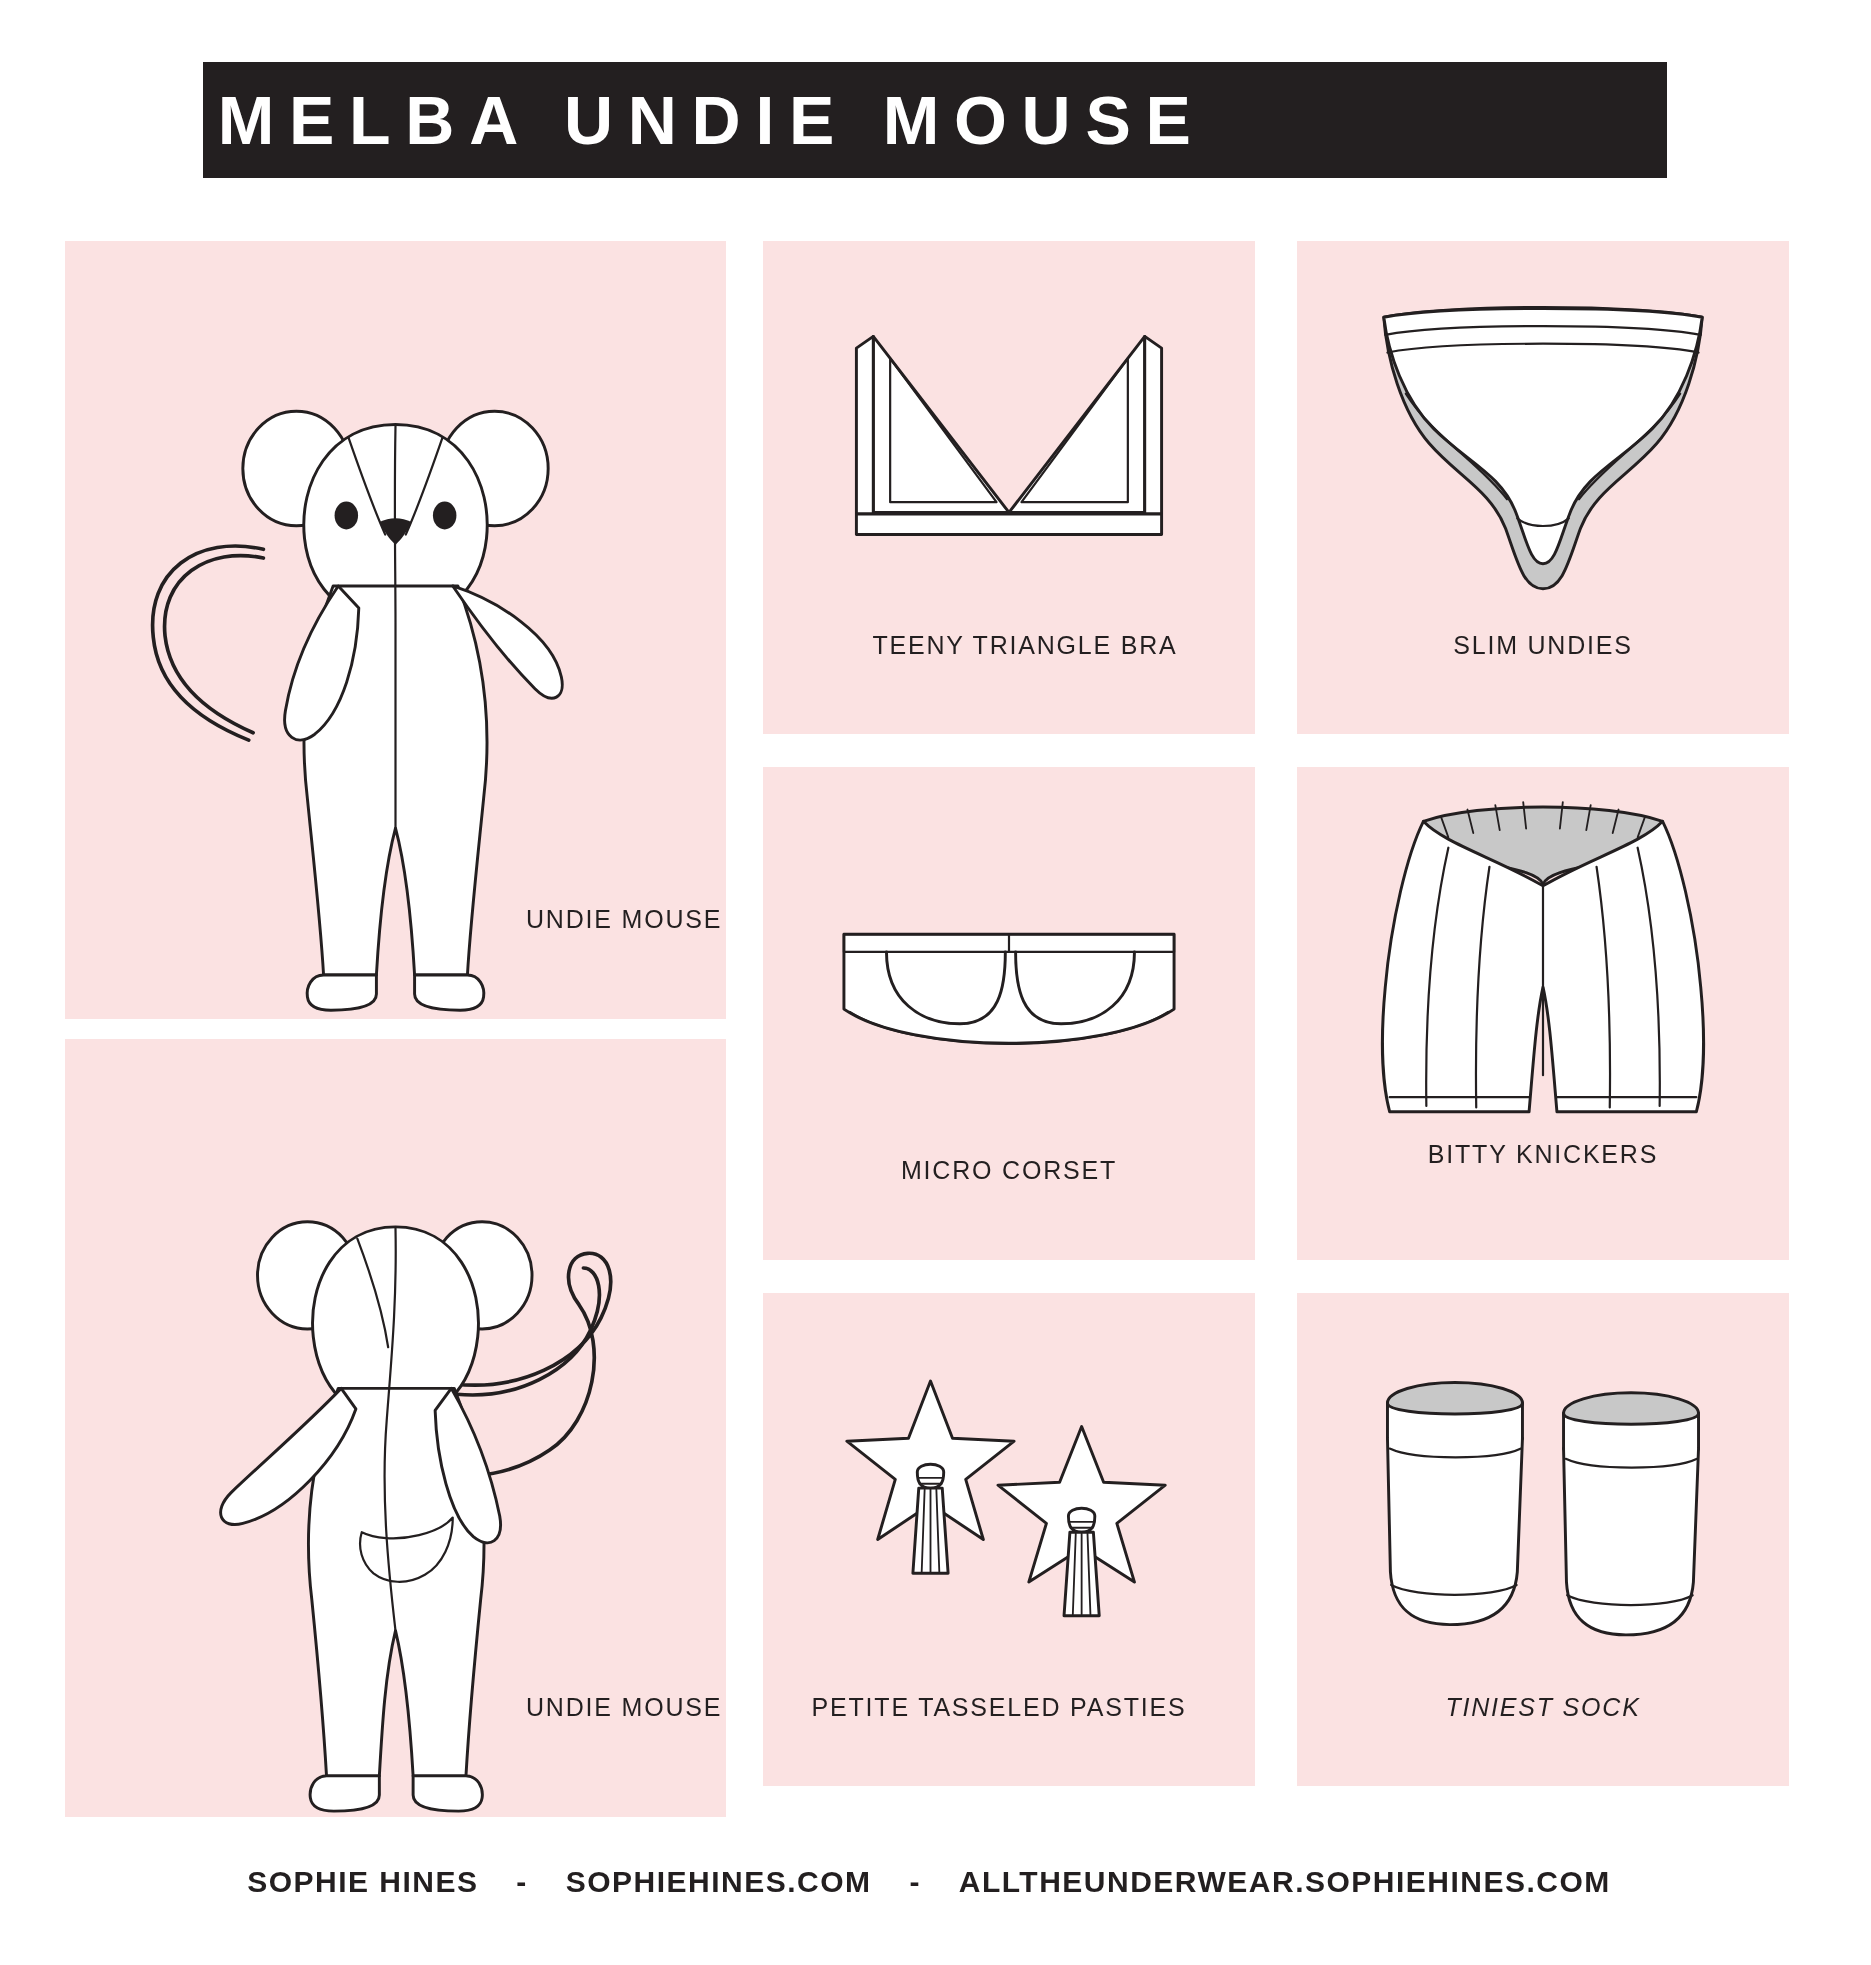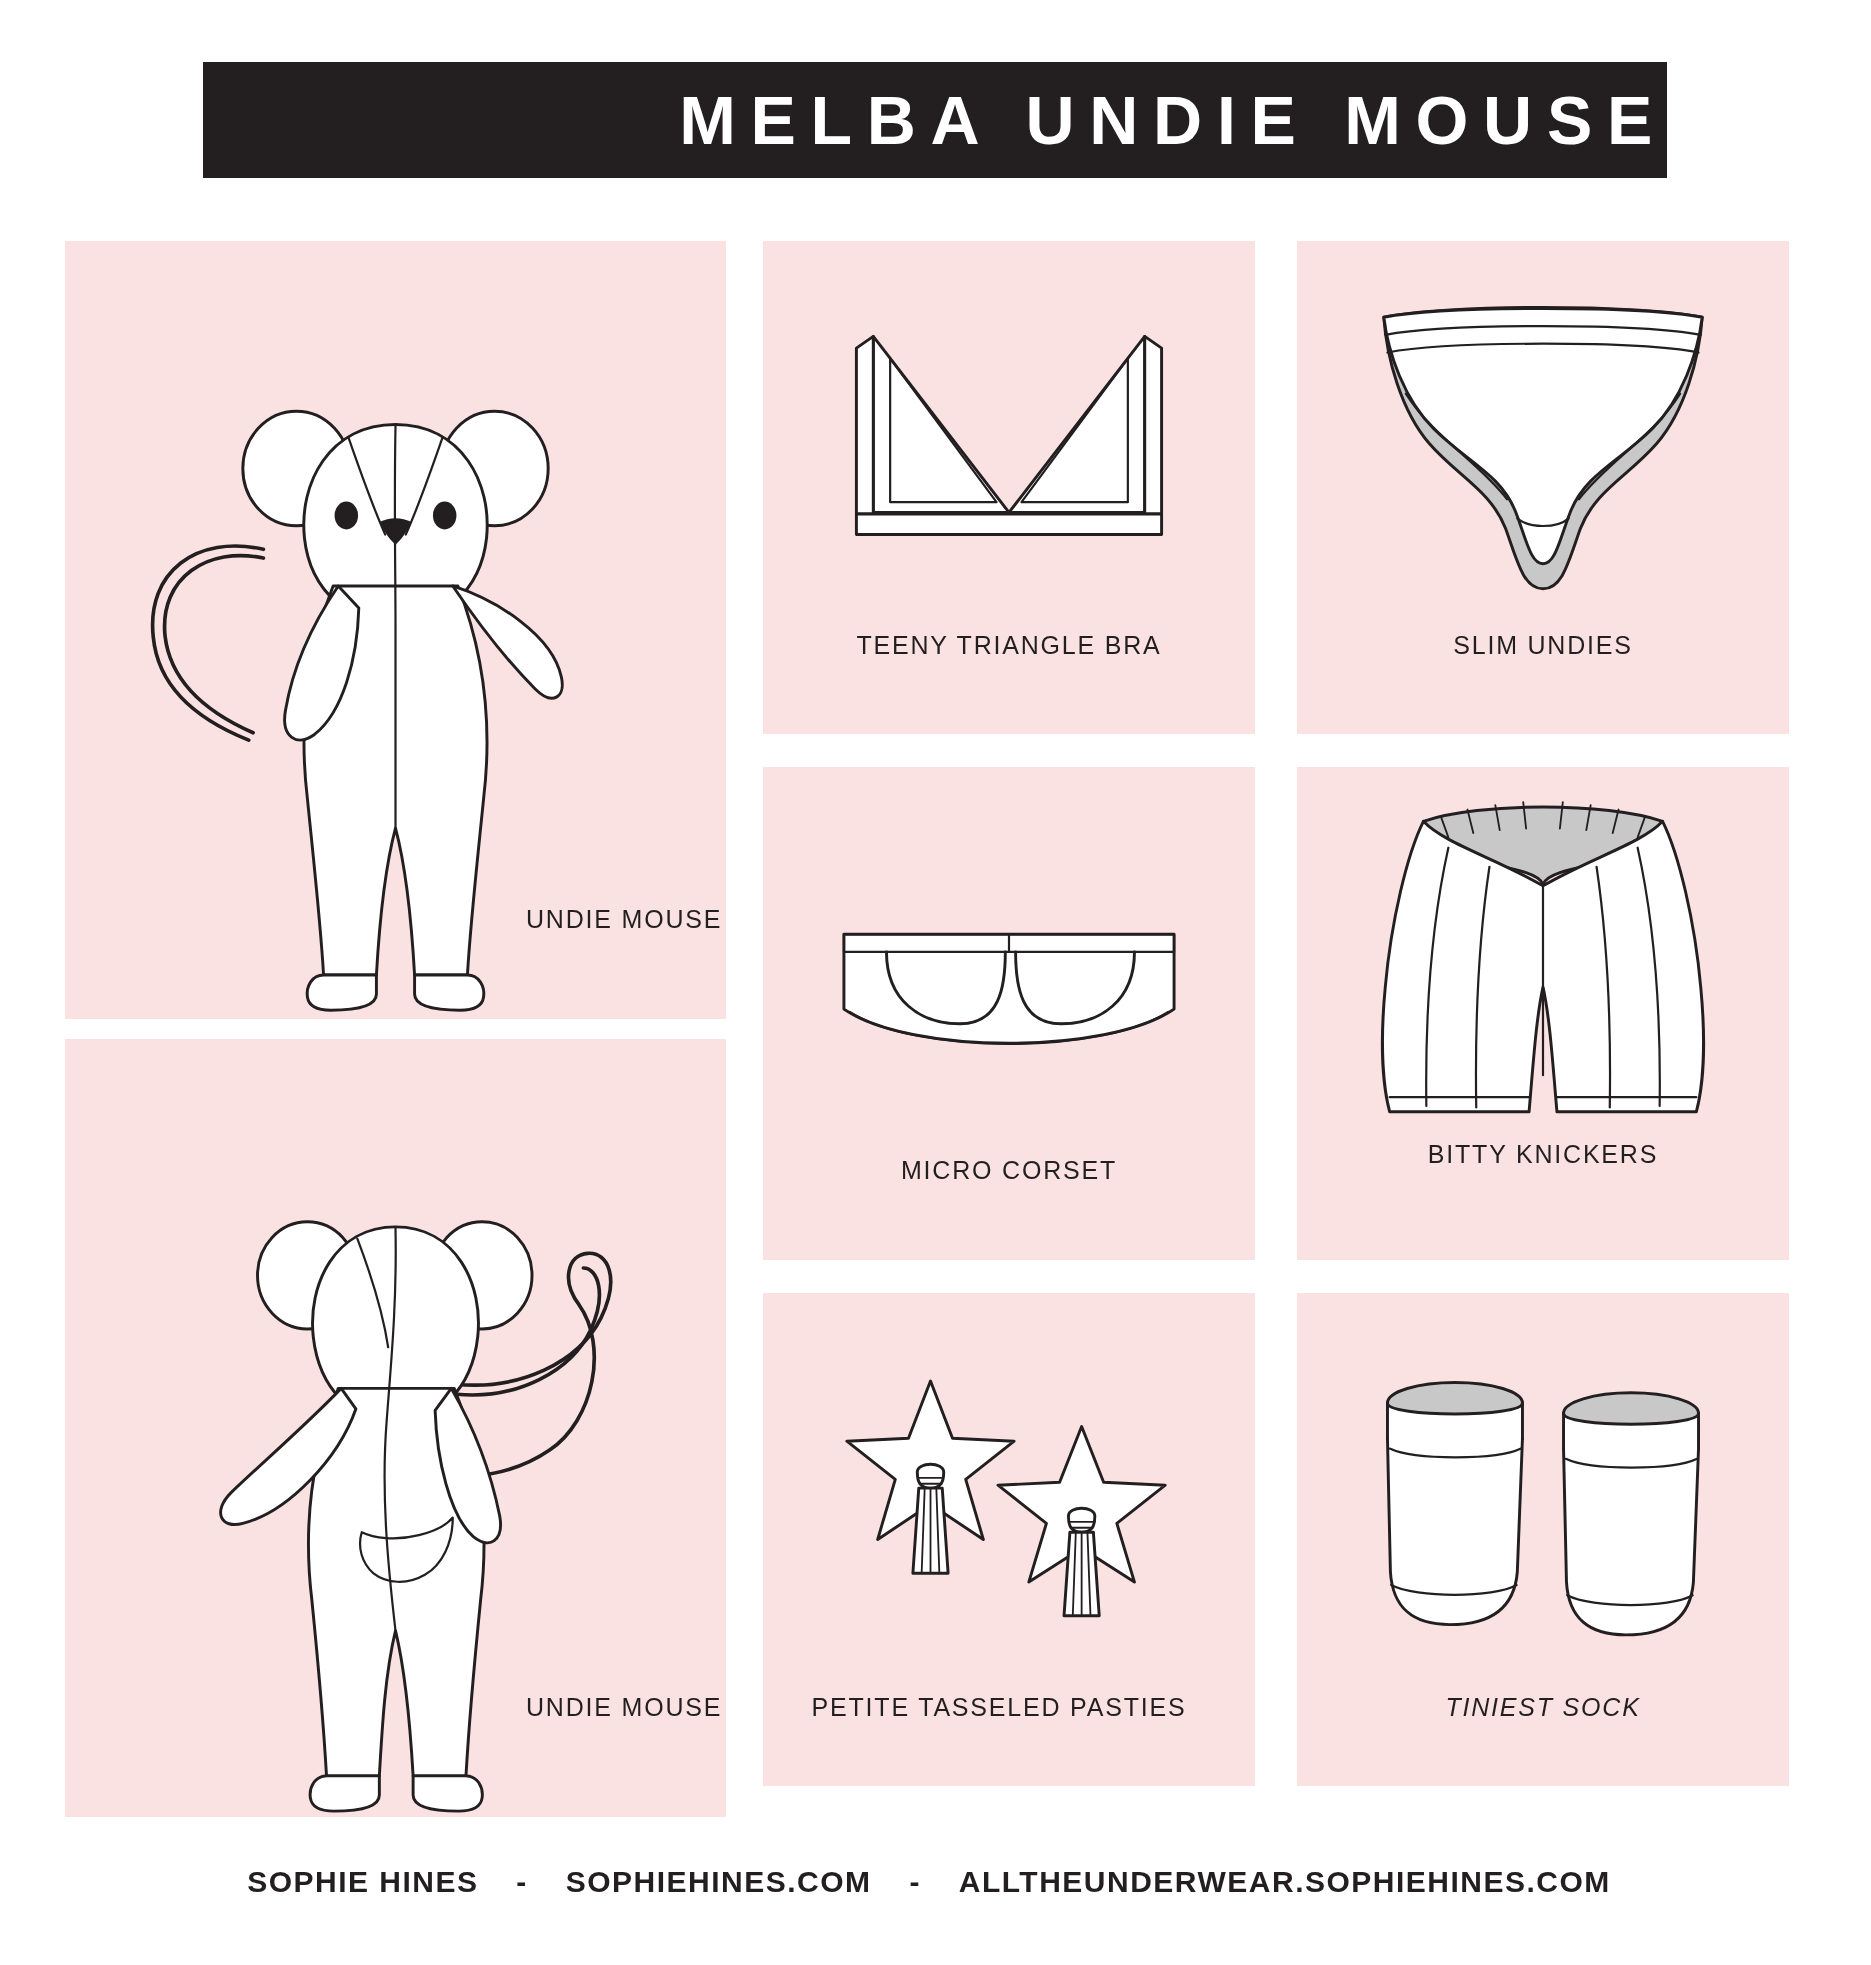--- a/index.html
+++ b/index.html
@@ -26,21 +26,21 @@
   
   .title-bar {
     position: absolute;
     left: 203px;
     top: 62px;
     width: 1464px;
     height: 116px;
     background: #231f20;
     display: flex;
     align-items: center;
-    justify-content: flex-end;
+    justify-content: flex-start;
   }
   .title-text {
     color: #ffffff;
     font-size: 68px;
     font-weight: bold;
     letter-spacing: 14.7px;
     text-indent: 14.7px;
     line-height: 1;
     white-space: nowrap;
   }
@@ -77,21 +77,21 @@
   #panel-sock      { left: 1297px; top: 1293px; }
 
   .item-label {
     position: absolute;
     width: 492px;
     text-align: center;
     font-size: 25px;
     letter-spacing: 1.8px;
     color: #231f20;
   }
-  #label-bra       { left: 763px; top: 631px; }
+  #label-bra       { left: 763px; top: 631px; padding-left: 16px; }
   #label-undies    { left: 1297px; top: 631px; }
   #label-corset    { left: 763px; top: 1156px; }
   #label-knickers  { left: 1297px; top: 1140px; }
   #label-pasties   { left: 753px; top: 1693px; }
   #label-sock      { left: 1297px; top: 1693px; font-style: italic; }
 
   
   .footer {
     position: absolute;
     left: 0;

